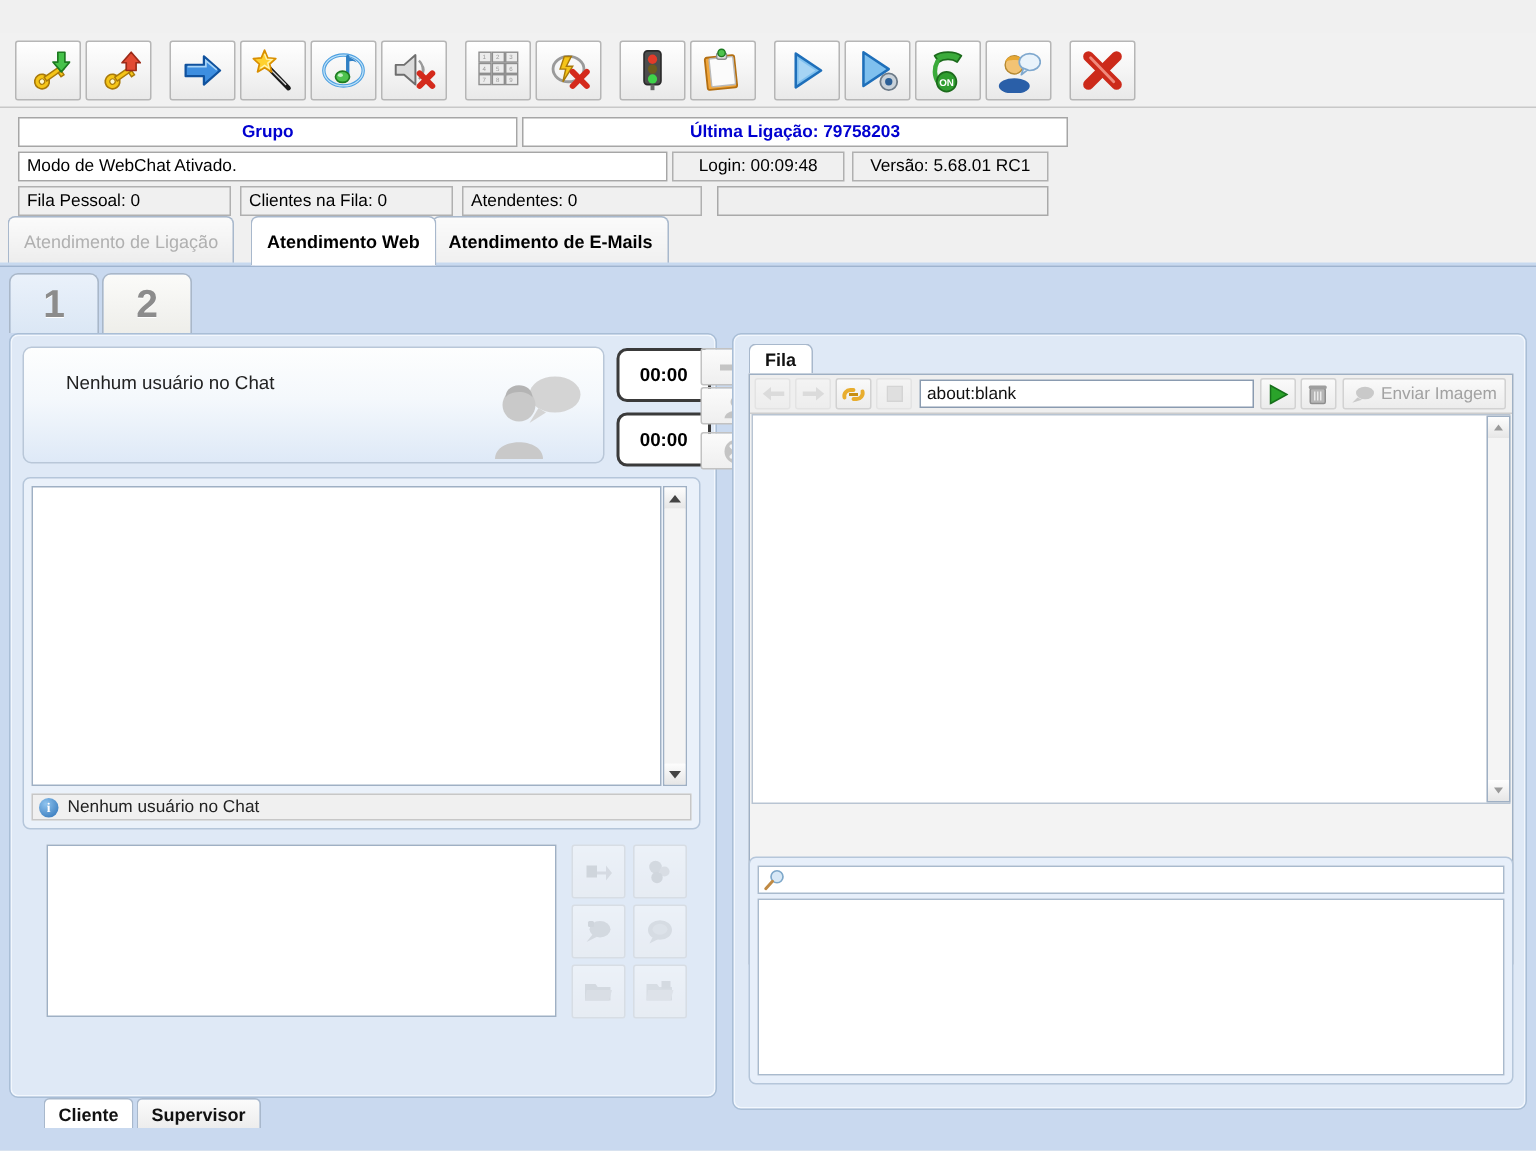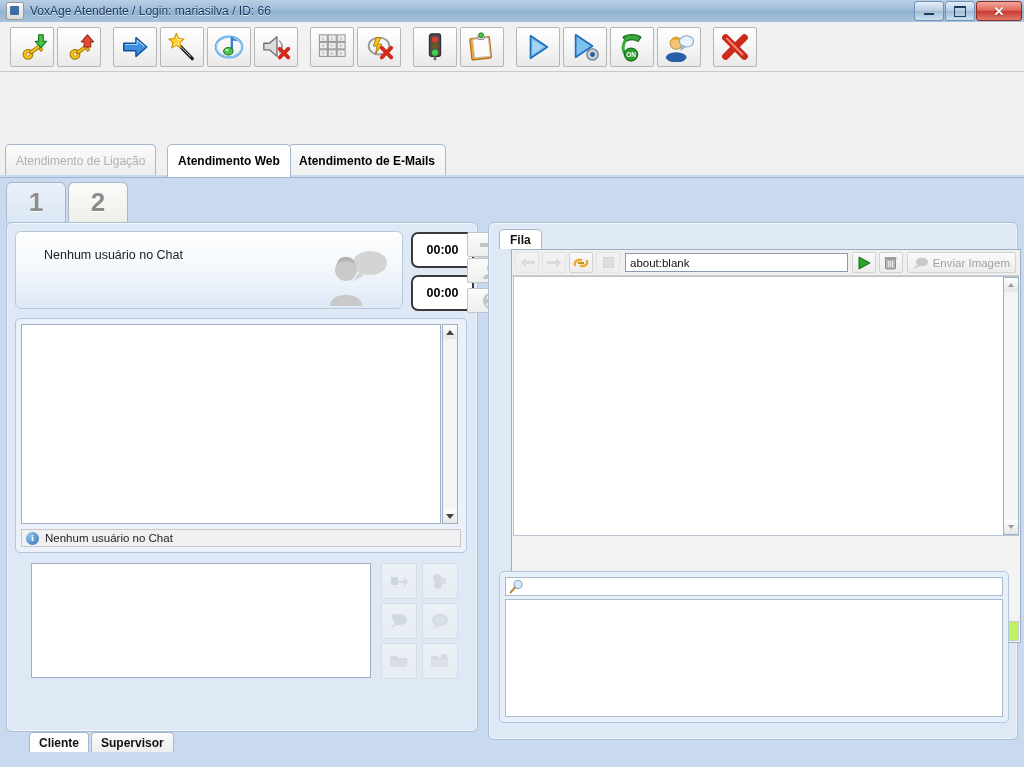--- a/index.html
+++ b/index.html
@@ -207,21 +207,21 @@
   .stab.sel{background:#fff;left:0;z-index:2;}
   .stab.un{background:linear-gradient(to bottom,#fbfbfb,#ededed);left:62px;}
 
   
   .rtab{
     position:absolute;left:10px;top:6px;height:20px;box-sizing:border-box;
     background:#fff;border:1px solid #a8b8cc;border-bottom:none;border-radius:5px 5px 0 0;
     display:flex;align-items:center;padding:0 10px;font-size:12px;font-weight:bold;color:#111;
   }
   .browser{
-    position:absolute;left:22px;top:26px;width:510px;height:394px;box-sizing:border-box;
+    position:absolute;left:10px;top:26px;width:510px;height:394px;box-sizing:border-box;
     background:#f3f3f3;border:1px solid #9fb0c4;
   }
   .btoolbar{
     position:absolute;left:0;top:0;width:508px;height:25px;
     background:#efefef;border-bottom:1px solid #cdcdcd;
     display:flex;align-items:center;
   }
   .bbtn{
     width:24px;height:21px;margin-left:3px;box-sizing:border-box;
     background:linear-gradient(to bottom,#fafafa,#ececec);
@@ -262,35 +262,20 @@
   .bigwhite{
     position:absolute;left:5px;top:27px;width:498px;height:118px;box-sizing:border-box;
     background:#fff;border:1px solid #a9bacd;
   }
 </style>
 </head>
 <body>
 
 <div class="app">
 
-  <div class="titlebar">
-    <div class="tb-icon"></div>
-    <div class="tb-title">VoxAge Atendente  /  Login: mariasilva  /  ID: 66</div>
-    <div class="win-btns">
-      <div class="win-btn">
-          <span class="gl-min"></span>
-        </div>
-      <div class="win-btn">
-          <span class="gl-max"></span>
-        </div>
-      <div class="win-btn close">
-          <span class="gl-x">✕</span>
-        </div>
-    </div>
-  </div>
 
   <div class="toolbar">
 
     <div class="tbtn">
       <svg class="ic" viewBox="0 0 32 32">
         <g transform="rotate(-35 16 16)">
           <circle cx="8" cy="20" r="5.2" fill="#f5c518" stroke="#a8790a" stroke-width="1.2"></circle>
           <circle cx="8" cy="20" r="1.9" fill="#fff8d0" stroke="#a8790a" stroke-width=".8"></circle>
           <rect x="11" y="18.4" width="15" height="3.2" fill="#f5c518" stroke="#a8790a" stroke-width="1"></rect>
           <rect x="21" y="21.6" width="2.6" height="3.4" fill="#f5c518" stroke="#a8790a" stroke-width="1"></rect>
@@ -457,20 +442,33 @@
           <line x1="6" y1="6" x2="26" y2="26"></line>
           <line x1="26" y1="6" x2="6" y2="26"></line>
         </g>
         <g stroke="#f08a7c" stroke-width="2" stroke-linecap="round">
           <line x1="7.5" y1="7" x2="24" y2="24"></line>
         </g>
       </svg>
     </div>
   </div>
 
+  <div class="strip">
+    <div class="fld center blue" style="left:12px;top:6px;width:333px;">Grupo</div>
+    <div class="fld center blue" style="left:348px;top:6px;width:364px;">Última Ligação: 79758203</div>
+
+    <div class="fld" style="left:12px;top:29px;width:433px;">Modo de WebChat Ativado.</div>
+    <div class="fld center gray" style="left:448px;top:29px;width:115px;">Login: 00:09:48</div>
+    <div class="fld center gray" style="left:568px;top:29px;width:131px;">Versão: 5.68.01 RC1</div>
+
+    <div class="fld gray" style="left:12px;top:52px;width:142px;">Fila Pessoal: 0</div>
+    <div class="fld gray" style="left:160px;top:52px;width:142px;">Clientes na Fila: 0</div>
+    <div class="fld gray" style="left:308px;top:52px;width:160px;">Atendentes: 0</div>
+    <div class="fld ro" style="left:478px;top:52px;width:221px;"></div>
+  </div>
 
   <div class="tabbar">
     <div class="tab inactive" style="left:5px;">
       <span>Atendimento de Ligação</span>
     </div>
     <div class="tab active" style="left:167px;">
       <span>Atendimento Web</span>
     </div>
     <div class="tab normal" style="left:288px;">
       <span>Atendimento de E-Mails</span>

